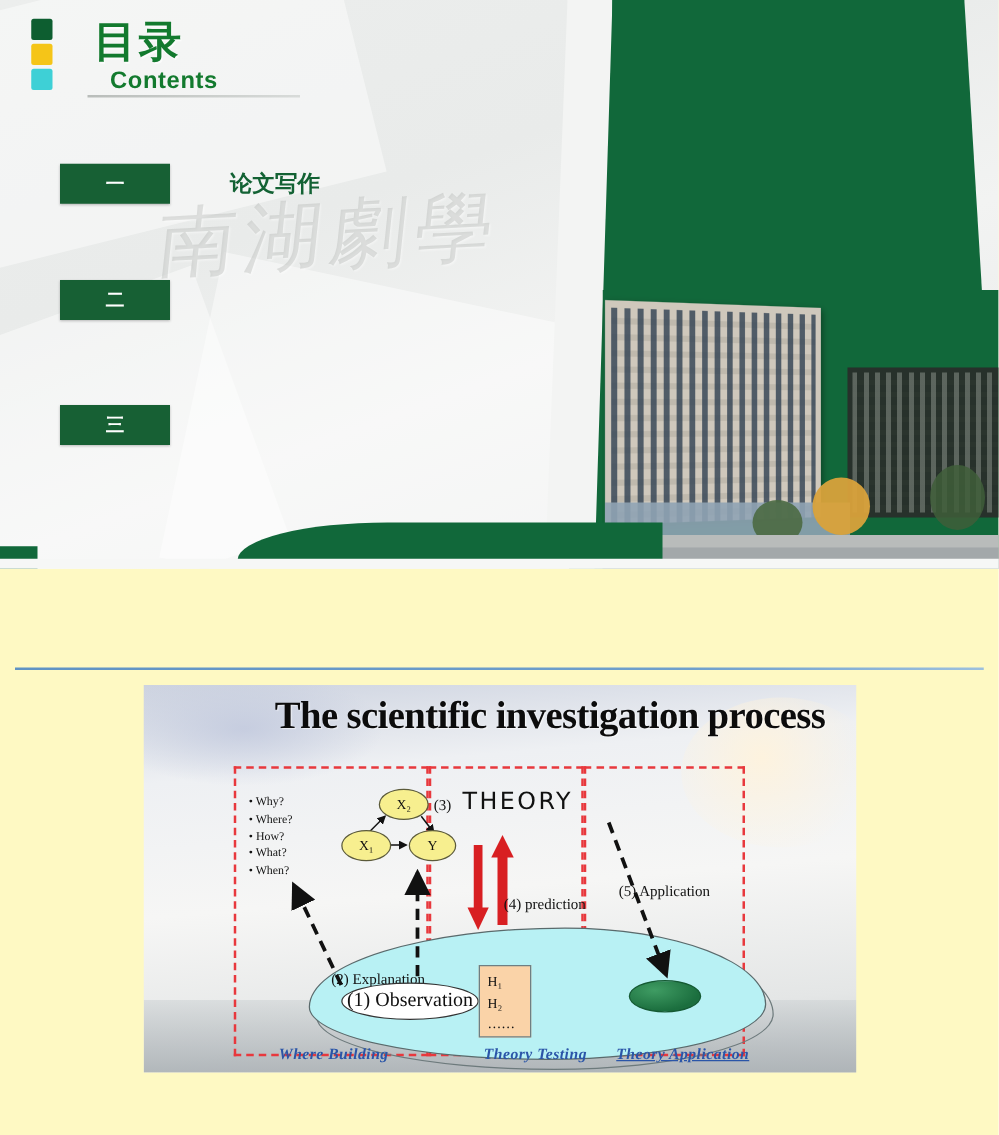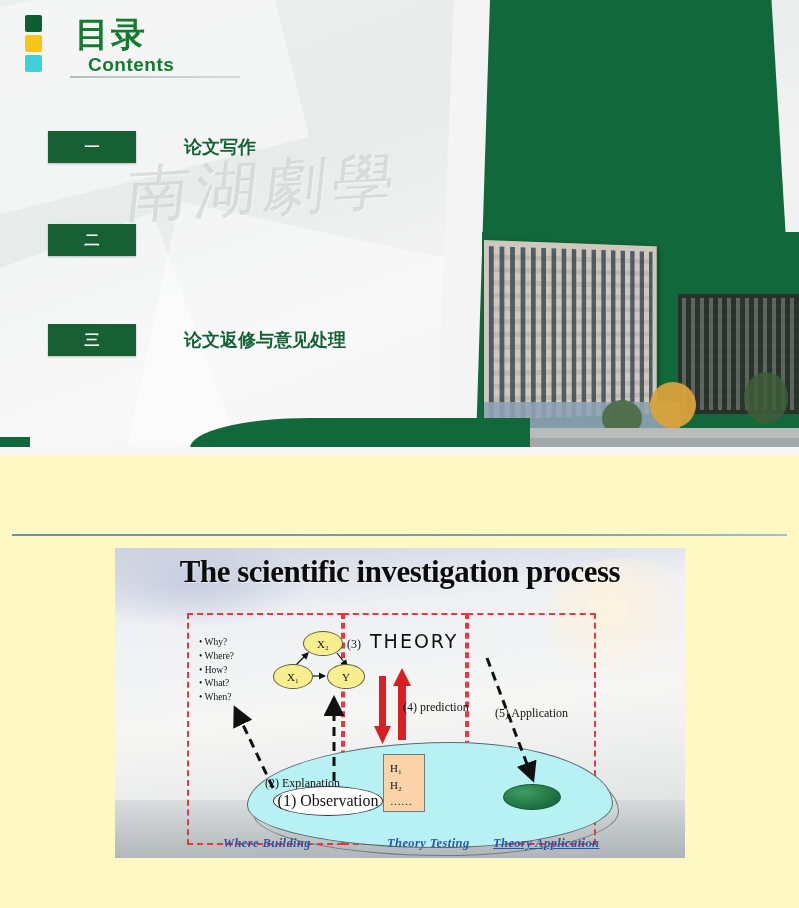--- a/index.html
+++ b/index.html
@@ -91,21 +91,21 @@
      background:linear-gradient(175deg,#cdd3e0 0%,#eef0f3 22%,#f6f6f5 52%,#e4e6e6 82%,#c9cdce 100%);}
   .dg-cloud{position:absolute;right:-20px;top:10px;width:160px;height:120px;border-radius:50%;
      background:radial-gradient(circle at 40% 40%, rgba(255,243,220,.9), rgba(240,235,225,0) 70%);}
   .dg-cloud2{position:absolute;left:-30px;top:-10px;width:220px;height:90px;
      background:radial-gradient(ellipse at 50% 50%, rgba(190,198,220,.75), rgba(220,224,235,0) 72%);}
   .dg-ground{position:absolute;left:0;bottom:0;width:570px;height:58px;
      background:linear-gradient(to bottom, rgba(205,210,212,.55), rgba(170,176,180,.85));}
 
   .dg-title{position:absolute;left:0;top:6px;width:570px;text-align:center;
      font-family:"Liberation Serif",serif;font-weight:bold;font-size:31px;color:#0c0c0c;
-     letter-spacing:-.5px;text-shadow:1px 1px 1px rgba(255,255,255,.6);}
+     letter-spacing:-.5px;text-shadow:1px 1px 1px rgba(255,255,255,.6);padding-left:40px;}
 
   .dbox{position:absolute;border:2px dashed #e8383d;}
   .db1{left:72px;top:65px;width:152px;height:228px;}
   .db2{left:228px;top:65px;width:120px;height:228px;}
   .db3{left:352px;top:65px;width:125px;height:228px;}
 
   .blob{position:absolute;left:132px;top:194px;width:364px;height:104px;
      background:#b8f1f4;border:1.4px solid #5a6a6c;
      border-radius:56% 44% 48% 52% / 60% 58% 42% 40%;}
   .blob-sh{position:absolute;left:138px;top:202px;width:364px;height:104px;
@@ -119,28 +119,28 @@
      display:flex;align-items:center;justify-content:center;
      font-family:"Liberation Serif",serif;font-size:11px;color:#111;}
   .n-x2{left:188px;top:83px;width:38px;height:23px;}
   .n-x1{left:158px;top:116px;width:38px;height:23px;}
   .n-y{left:212px;top:116px;width:36px;height:23px;}
 
   .lbl-exp{position:absolute;left:150px;top:228px;font-family:"Liberation Serif",serif;font-size:12px;color:#111;}
   .lbl-theory-n{position:absolute;left:232px;top:89px;font-family:"Liberation Serif",serif;font-size:12px;color:#111;}
   .lbl-theory{position:absolute;left:255px;top:82px;font-family:"DejaVu Sans",sans-serif;font-size:19px;
      color:#111;letter-spacing:2px;font-weight:500;}
-  .lbl-pred{position:absolute;left:288px;top:152px;font-family:"Liberation Serif",serif;font-size:12px;color:#111;}
+  .lbl-pred{position:absolute;left:288px;top:168px;font-family:"Liberation Serif",serif;font-size:12px;color:#111;}
   .lbl-app{position:absolute;left:380px;top:158px;font-family:"Liberation Serif",serif;font-size:12px;color:#111;}
 
   .obs{position:absolute;left:158px;top:238px;width:108px;height:28px;background:#fff;
      border:1.2px solid #333;border-radius:50%;display:flex;align-items:center;justify-content:center;
      font-family:"Liberation Serif",serif;font-size:16px;color:#111;}
 
-  .hbox{position:absolute;left:268px;top:206px;width:42px;height:58px;background:#fad3a8;
+  .hbox{position:absolute;left:268px;top:224px;width:42px;height:58px;background:#fad3a8;
      border:1.2px solid #6e7f83;font-family:"Liberation Serif",serif;font-size:11px;color:#111;
      padding:5px 0 0 6px;box-sizing:border-box;line-height:1.5;}
   .green-dot{position:absolute;left:388px;top:236px;width:56px;height:24px;border-radius:50%;
      background:radial-gradient(ellipse at 35% 30%,#3f9c63,#1b6e3e 70%);border:1px solid #155a33;}
 
   .footlbl{position:absolute;top:288px;font-family:"Liberation Serif",serif;font-style:italic;
      font-weight:bold;font-size:12.5px;color:#2a55a8;letter-spacing:.4px;}
   .fl1{left:108px;} .fl2{left:272px;} .fl3{left:378px;text-decoration:underline;}
 
   svg.ov{position:absolute;left:0;top:0;width:570px;height:310px;overflow:visible;}
@@ -191,21 +191,20 @@
 
     <div class="mrow r1">
       <div class="mbox">一</div>
       <div class="mlabel">论文写作</div>
     </div>
     <div class="mrow r2">
       <div class="mbox">二</div>
     </div>
     <div class="mrow r3">
       <div class="mbox">三</div>
-      <div class="mlabel">论文返修与意见处理</div>
     </div>
   </div>
 
   <div class="sec-rule"></div>
 
   <div class="diagram">
     <div class="dg-cloud2"></div>
     <div class="dg-cloud"></div>
     <div class="dg-ground"></div>
 

